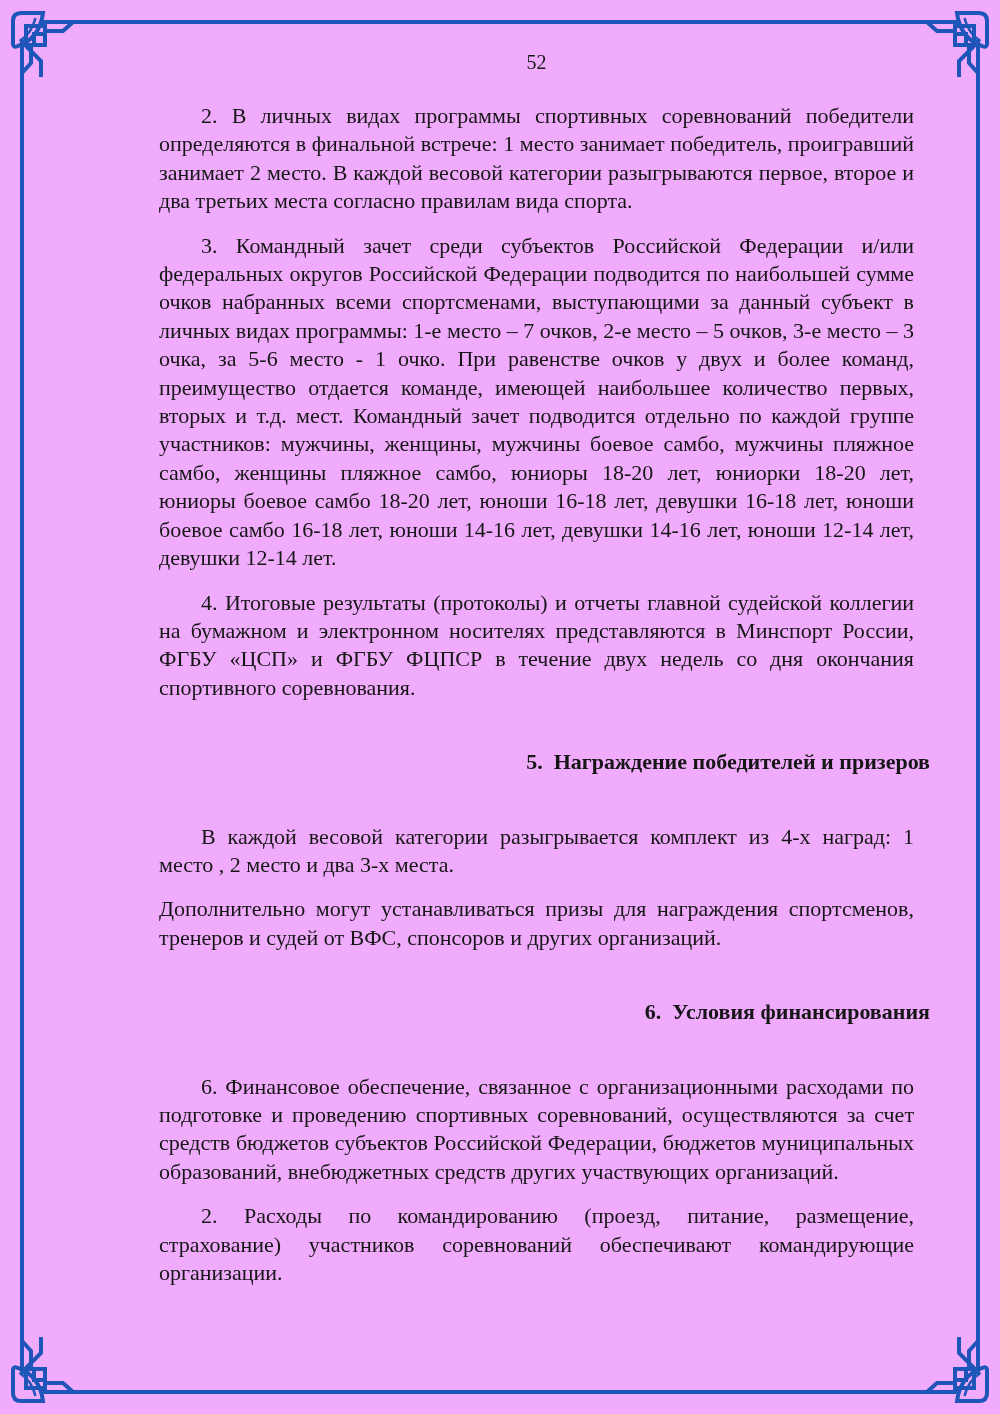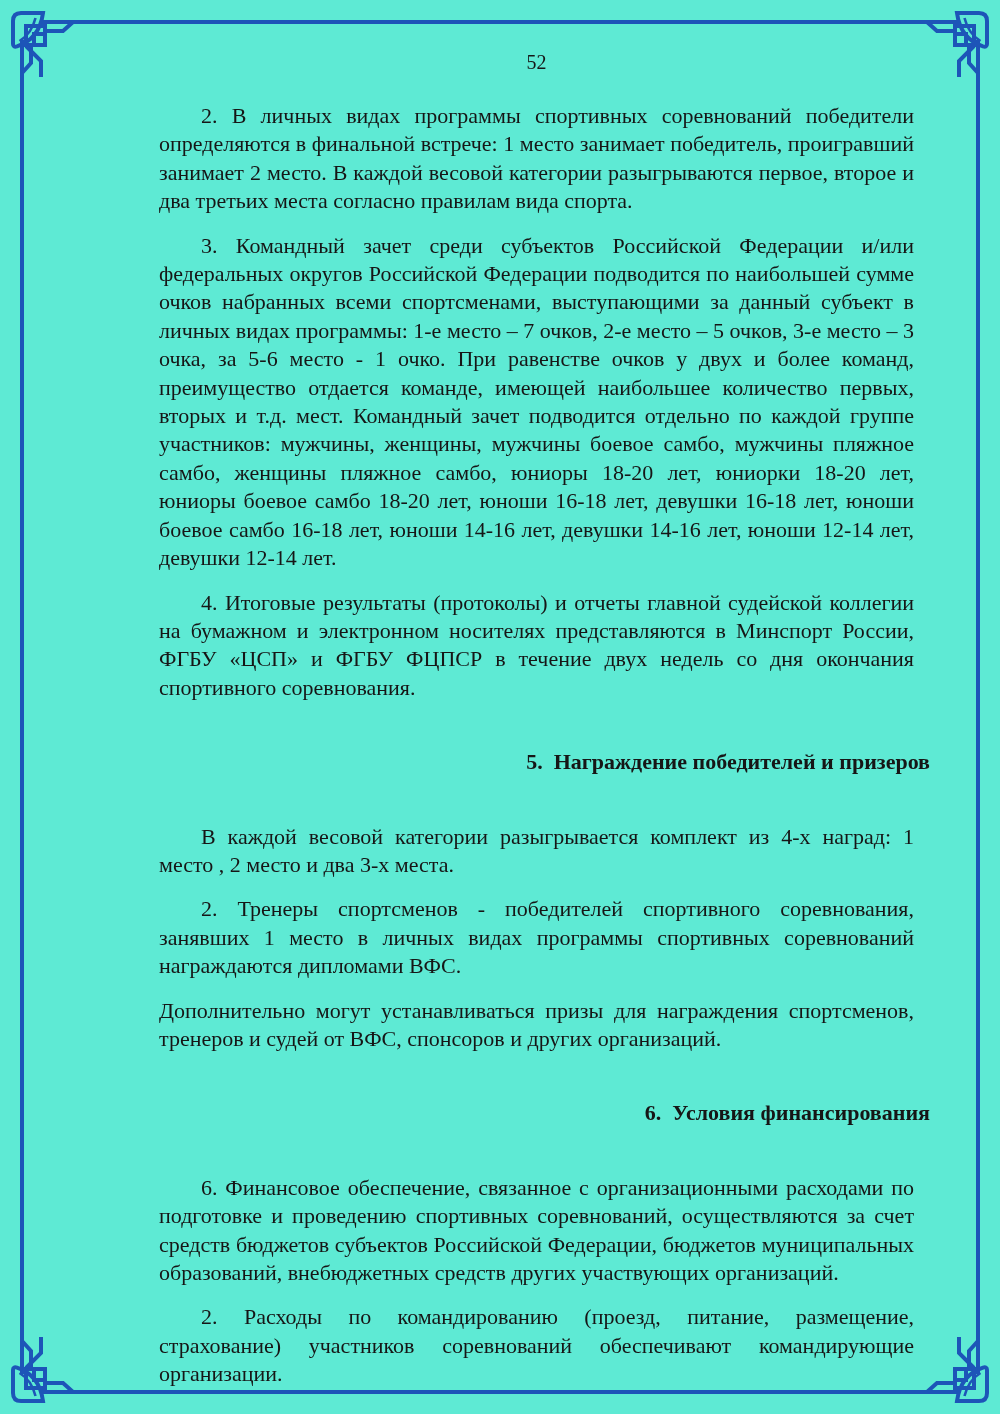--- a/index.html
+++ b/index.html
@@ -1,19 +1,19 @@
 <!DOCTYPE html>
 <html lang="ru"><head>
 <meta charset="utf-8">
 <style>
   html,body { margin:0; padding:0; background:#ffffff; }
   .page {
     position:relative;
     width:1000px; height:1414px;
-    background:#5eead4;
+    background:#f0abfc;
     overflow:hidden;
     font-family:"Liberation Serif", "DejaVu Serif", serif;
     color:#161616;
   }
   .frame { position:absolute; left:0; top:0; }
   .page-number {
     position:absolute; top:50px; left:143px; width:787px;
     text-align:center; font-size:20px; line-height:24px;
   }
   .doc {
@@ -66,20 +66,19 @@
   </svg>
 
   <div class="page-number">52</div>
 
   <div class="doc" id="doc-body">
       <p class=" indent">2.  В личных видах программы спортивных соревнований победители определяются в финальной встрече: 1 место занимает победитель, проигравший занимает 2 место. В каждой весовой категории разыгрываются первое, второе и два третьих места согласно правилам вида спорта.</p>
       <p class=" indent">3. Командный зачет среди субъектов Российской Федерации и/или федеральных округов Российской Федерации подводится по наибольшей сумме очков набранных  всеми спортсменами, выступающими за данный субъект в личных видах программы: 1-е место – 7 очков,  2-е место – 5 очков, 3-е место – 3 очка, за 5-6 место - 1 очко. При равенстве очков у двух и более команд, преимущество отдается команде, имеющей наибольшее количество первых, вторых и  т.д. мест. Командный зачет подводится отдельно по каждой группе участников: мужчины, женщины, мужчины боевое самбо, мужчины пляжное самбо, женщины пляжное самбо, юниоры 18-20 лет, юниорки 18-20 лет, юниоры боевое самбо 18-20 лет, юноши 16-18 лет, девушки 16-18 лет, юноши боевое самбо 16-18 лет, юноши 14-16 лет, девушки 14-16 лет, юноши 12-14 лет, девушки 12-14 лет.</p>
       <p class=" indent">4. Итоговые результаты (протоколы) и отчеты главной судейской коллегии на бумажном и электронном носителях представляются в Минспорт России, ФГБУ «ЦСП» и ФГБУ ФЦПСР в течение двух недель со дня окончания спортивного соревнования.</p>
       <p class="heading">5.  Награждение победителей и призеров</p>
       <p class=" indent">В каждой весовой категории разыгрывается комплект из 4-х наград: 1 место , 2 место и два 3-х места.</p>
-      <p class=" indent">2. Тренеры спортсменов - победителей спортивного соревнования, занявших 1 место в личных видах программы спортивных соревнований награждаются дипломами ВФС.</p>
       <p class="">Дополнительно могут устанавливаться призы для награждения спортсменов, тренеров и судей от ВФС, спонсоров и других организаций.</p>
       <p class="heading">6.  Условия финансирования</p>
       <p class=" indent">6. Финансовое обеспечение, связанное с организационными расходами по подготовке и проведению спортивных соревнований, осуществляются за счет средств бюджетов субъектов Российской Федерации, бюджетов муниципальных образований, внебюджетных средств других участвующих организаций.</p>
       <p class=" indent">2. Расходы по командированию (проезд, питание, размещение, страхование) участников соревнований обеспечивают командирующие организации.</p>
     </div>
 
 </div>
 
 </body></html>

